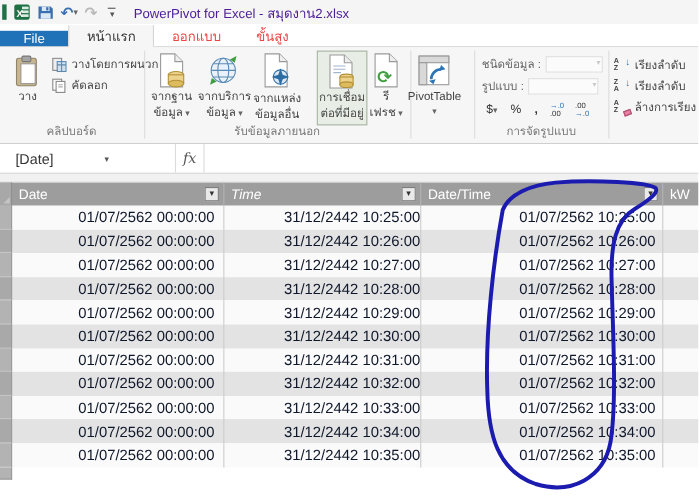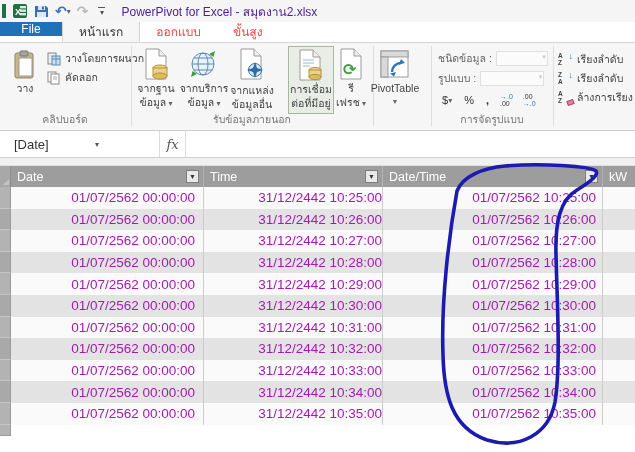--- a/index.html
+++ b/index.html
@@ -12,21 +12,21 @@
   .qat-sliver { width:4px; height:14px; background:#1e7145; }
   .qat-btn { display:flex; align-items:center; justify-content:center; height:18px; }
   .undo { color:#3a6fb0; font-size:14px; font-weight:bold; line-height:14px; }
   .redo { color:#b8b8b8; font-size:14px; font-weight:bold; line-height:14px; }
   .mini-caret { font-size:8px; color:#666; }
   .qat-more { display:flex; flex-direction:column; align-items:center; line-height:5px; color:#555; margin-left:4px; }
   .qat-more .bar { width:7px; height:1px; background:#555; margin-bottom:2px; }
   .title-text { margin-left:16px; color:#4c1d95; font-size:12px; white-space:nowrap; }
 
   
-  .tabrow { position:absolute; left:0; top:22px; width:635px; height:21px; background:#fff; display:flex; align-items:flex-start; border-bottom:1px solid #d5d5d5; }
+  .tabrow { position:absolute; left:0; top:22px; width:635px; height:21px; background:#fff; display:flex; align-items:flex-end; border-bottom:1px solid #d5d5d5; }
   .tab-file { width:62px; background:#217346; background:#1f72b8; color:#fff; display:flex; align-items:center; justify-content:center; font-size:12px; }
   .tab { padding:0 16px; display:flex; align-items:center; justify-content:center; color:#ef4444; font-size:12px; }
   .tab.active { background:#f6f6f6; border-left:1px solid #d5d5d5; border-right:1px solid #d5d5d5; border-bottom:1px solid #f6f6f6; margin-bottom:-1px; color:#333; }
 
   
   .ribbon { position:absolute; left:0; top:43px; width:635px; height:88px; background:#f6f6f6; border-bottom:1px solid #cfcfcf; }
   .rgroup { position:absolute; top:0; height:87px; }
   .rgsep { position:absolute; top:3px; height:80px; width:1px; background:#dddddd; }
   .rgroup-label { position:absolute; bottom:2px; left:0; right:0; text-align:center; font-size:10.5px; color:#777; white-space:nowrap; }
 
@@ -58,30 +58,30 @@
   .fxbtn { width:26px; display:flex; align-items:center; justify-content:center; border-right:1px solid #dcdcdc; font-family:"DejaVu Serif","Liberation Serif",serif; font-style:italic; font-size:13px; color:#555; }
   .finput { flex:1; }
   .fgap { position:absolute; left:0; top:158px; width:635px; height:8px; background:#f1f1f1; border-bottom:1px solid #e0e0e0; }
 
   
   .grid { position:absolute; left:0; top:166px; width:635px; }
   .ghead { display:flex; height:21px; background:#9d9d9d; }
   .ghead .hsel { width:11px; background:#a8a8a8; border-right:1px solid #8f8f8f; position:relative; }
   .ghead .hsel:after { content:""; position:absolute; right:1px; bottom:2px; border-style:solid; border-width:0 0 6px 6px; border-color:transparent transparent #c4c4c4 transparent; }
   .hcell { position:relative; color:#fff; font-size:12.5px; display:flex; align-items:center; padding-left:6px; border-right:1px solid #b3b3b3; }
-  .h-date { width:193px; } .h-time { width:179px; } .h-datetime { width:220px; } .h-kw { flex:1; border-right:none; }
+  .h-date { width:193px; } .h-time { width:179px;font-style:italic; } .h-datetime { width:220px; } .h-kw { flex:1; border-right:none; }
   .filterbtn { position:absolute; right:4px; top:4px; width:13px; height:13px; background:#e9e9e9; border:1px solid #7d7d7d; display:flex; align-items:center; justify-content:center; }
   .filterbtn span { font-size:7px; color:#333; line-height:7px; }
 
   .trow { display:flex; height:21.6px; }
   .trow.odd { background:#fafafa; }
   .trow.even { background:#e3e3e3; }
   .csel { width:11px; flex:none; background:#b3b3b3; border-right:1px solid #9a9a9a; border-bottom:1px solid #c5c5c5; }
   .trow.even .csel { background:#a9a9a9; }
-  .cell { font-size:13.5px; color:#a21caf; display:flex; align-items:center; justify-content:flex-end; border-right:1px solid #cccccc; white-space:nowrap; overflow:hidden; }
+  .cell { font-size:13.5px; color:#0f172a; display:flex; align-items:center; justify-content:flex-end; border-right:1px solid #cccccc; white-space:nowrap; overflow:hidden; }
   .c-date { width:193px; padding-right:8px; }
   .c-time { width:179px; }
   .c-datetime { width:220px; padding-right:6px; }
   .c-kw { flex:1; border-right:none; }
   .grid-stub { width:11px; height:11px; background:#b3b3b3; border-right:1px solid #9a9a9a; border-bottom:1px solid #9a9a9a; }
 
   
   .annotation { position:absolute; left:0; top:0; width:635px; height:452px; pointer-events:none; z-index:60; }
 </style>
 </head>

